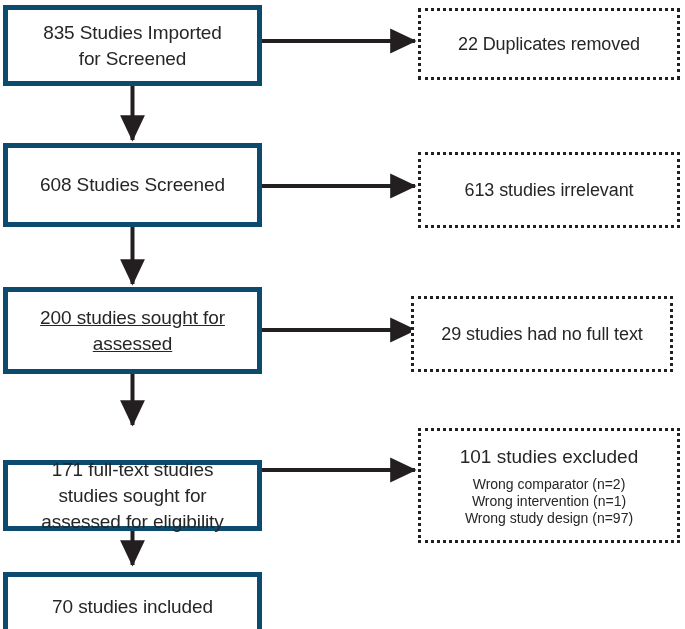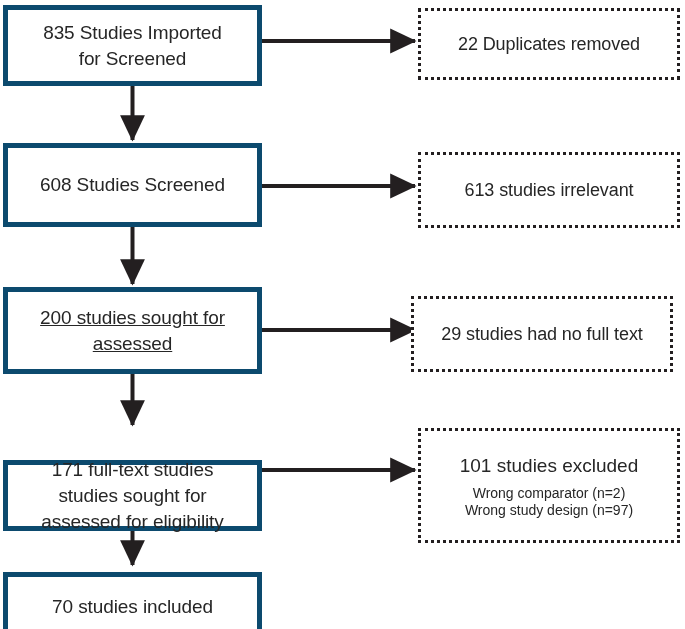--- a/index.html
+++ b/index.html
@@ -149,16 +149,17 @@
     <span class="node-line">613 studies irrelevant</span>
   </div>
 
   <div class="node dotted" id="box-nofulltext">
     <span class="node-line">29 studies had no full text</span>
   </div>
 
   <div class="node dotted" id="box-excluded">
     <span class="excl-title">101 studies excluded</span>
     <span class="excl-reason">Wrong comparator (n=2)</span>
+    <span class="excl-reason">Wrong intervention (n=1)</span>
     <span class="excl-reason">Wrong study design (n=97)</span>
   </div>
 
 </div>
 
 </body></html>

